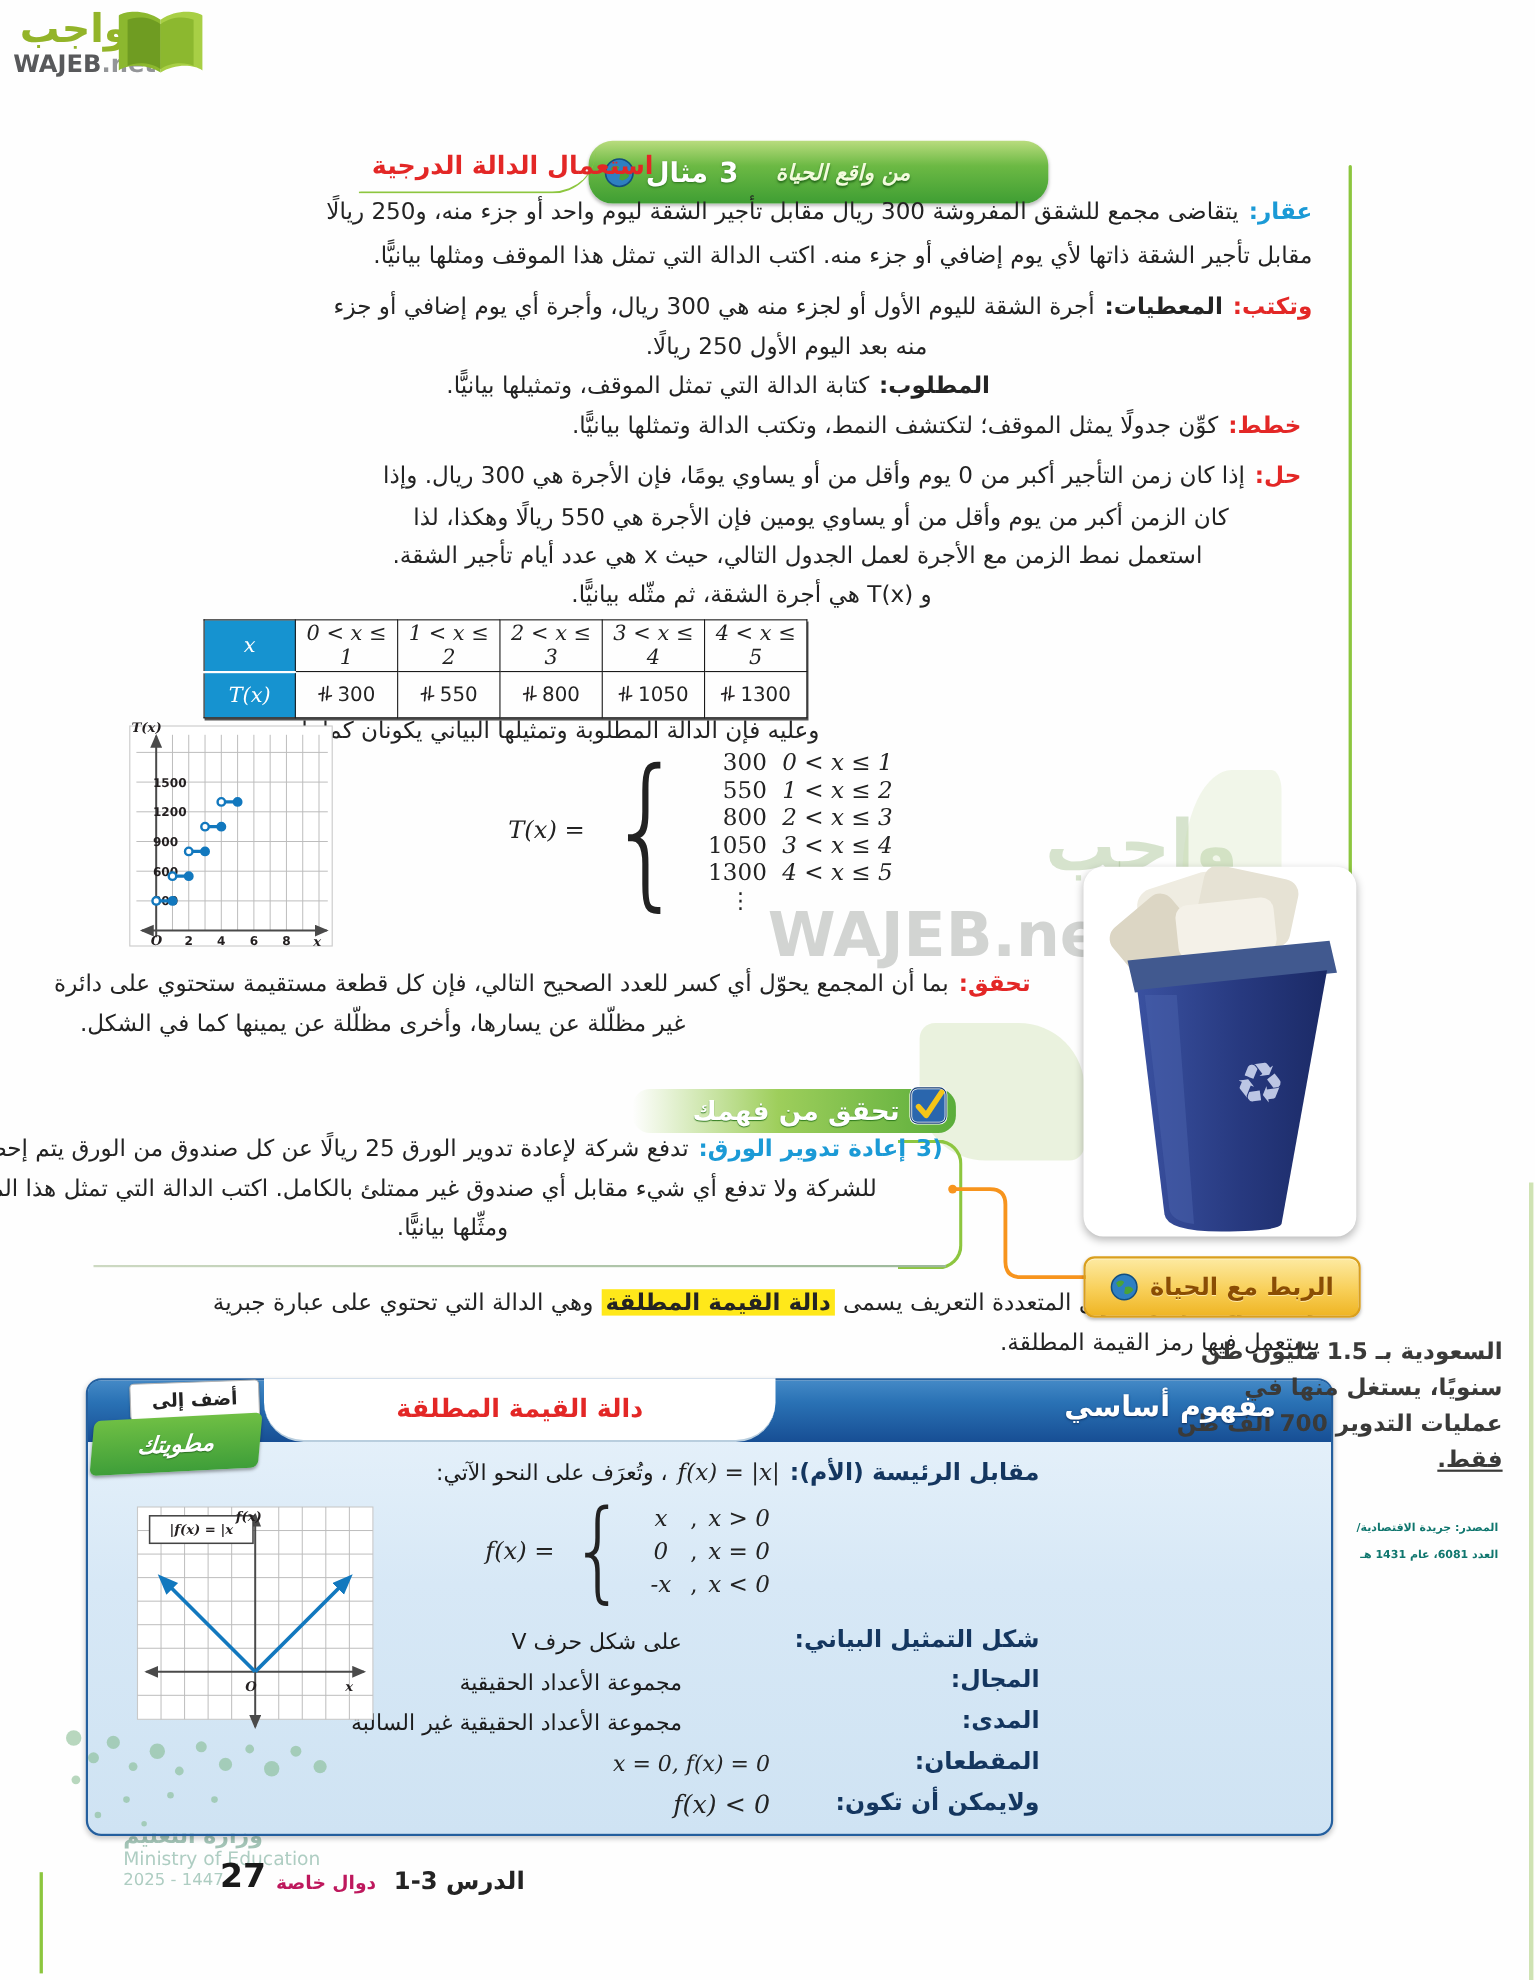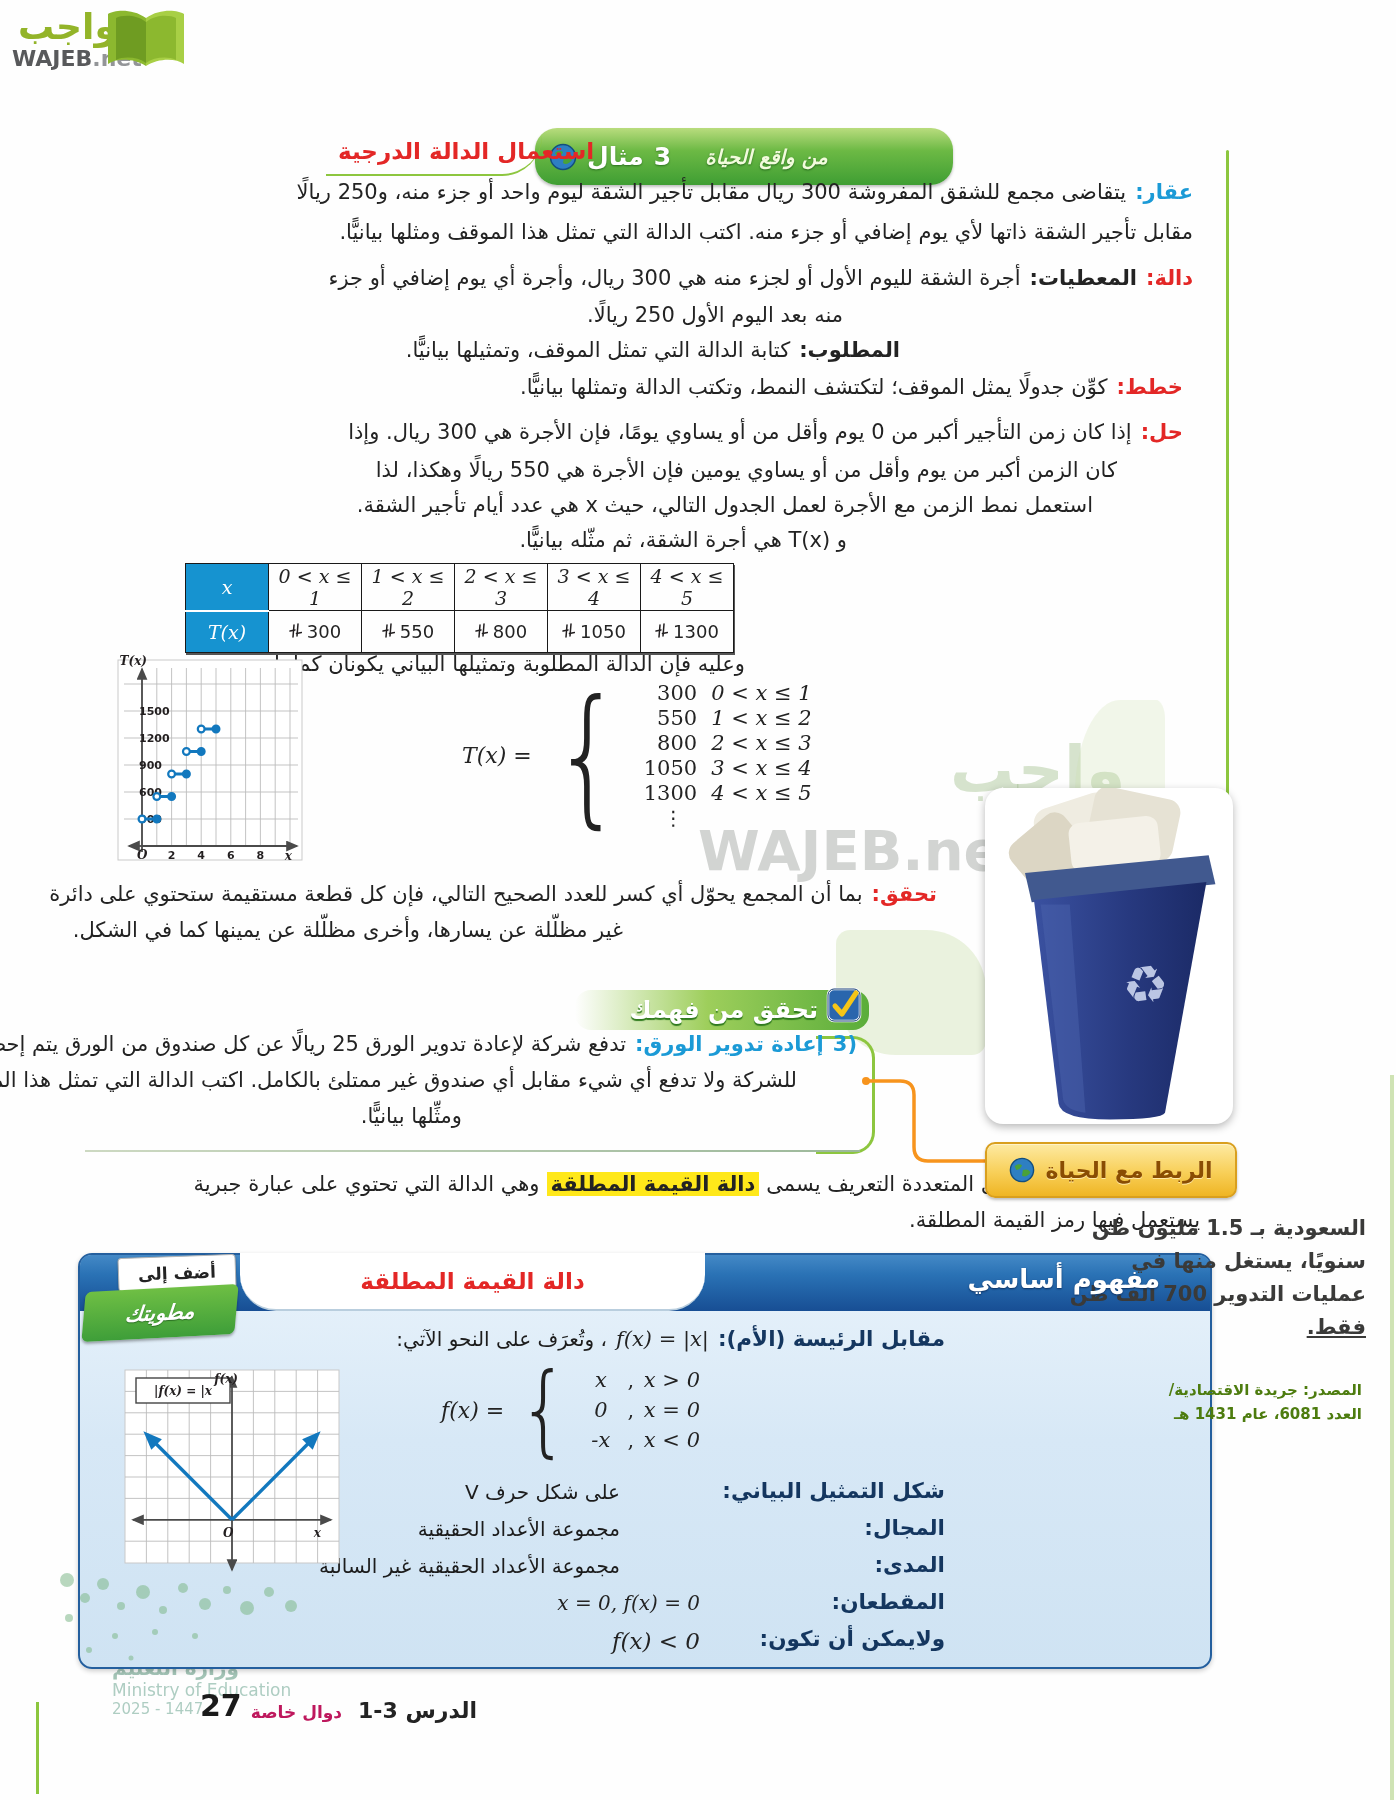--- a/index.html
+++ b/index.html
@@ -33,21 +33,21 @@
   .brace{font-family:"DejaVu Sans",sans-serif;font-weight:200;color:#222;}
   
   .cbox{border:2px solid #245f9e;border-radius:14px;background:linear-gradient(180deg,#e9f3fb 0%,#d7e8f6 45%,#cfe3f3 100%);box-shadow:0 2px 5px rgba(0,0,0,.2);}
   .cheader{background:linear-gradient(180deg,#4489c6 0%,#2a72b5 35%,#174e94 100%);border-radius:11px 11px 0 0;}
   .navy{color:#14365f;font-weight:bold;font-size:21.5px;}
   .cval{font-size:20px;color:#1c1c1c;}
   
   .gold{background:linear-gradient(180deg,#fdeaa2 0%,#f8cf58 55%,#efb524 100%);border:2px solid #d99f1e;border-radius:10px;box-shadow:0 2px 3px rgba(0,0,0,.25), inset 0 1px 0 #fff3c9;}
   .lifetitle{color:#8a4d03;font-weight:bold;font-size:22px;text-shadow:0 1px 0 #ffe9a8;}
   .sideline{font-weight:bold;font-size:21px;color:#3a3a39;text-align:right;direction:rtl;line-height:33px;white-space:nowrap;}
-  .srcline{font-weight:bold;font-size:15px;color:#4d7c0f;text-align:right;direction:rtl;line-height:24px;white-space:nowrap;}
+  .srcline{font-weight:bold;font-size:10px;color:#0f766e;text-align:right;direction:rtl;line-height:24px;white-space:nowrap;}
   .gridline{stroke:#bcbcbc;stroke-width:0.9;}
   .axis{stroke:#4a4a4a;stroke-width:1.8;fill:none;}
   .step{stroke:#1278be;stroke-width:3;}
   .ticktext{font-family:"DejaVu Sans",sans-serif;font-size:11px;font-weight:bold;fill:#231f20;}
   .axlabel{font-family:"DejaVu Serif",serif;font-style:italic;font-weight:bold;font-size:12px;fill:#231f20;}
 </style>
 </head>
 <body>
 
 <div id="page">
@@ -86,21 +86,21 @@
 
   <div class="abs" style="left:1226px;top:150px;width:3px;height:838px;background:#8cc63e;border-radius:2px;z-index:2;"></div>
 
   <div class="abs ar flexr" style="right:203px;top:180px;z-index:2;">
     <span class="blue">عقار:</span>
     <span>يتقاضى مجمع للشقق المفروشة 300 ريال مقابل تأجير الشقة ليوم واحد أو جزء منه، و250 ريالًا</span>
   </div>
   <div class="abs ar" style="right:203px;top:220px;z-index:2;">مقابل تأجير الشقة ذاتها لأي يوم إضافي أو جزء منه. اكتب الدالة التي تمثل هذا الموقف ومثلها بيانيًّا.</div>
 
   <div class="abs ar flexr" style="right:203px;top:266px;z-index:2;">
-    <span class="red">دالة:</span>
+    <span class="red">وتكتب:</span>
     <span class="b">المعطيات:</span>
     <span>أجرة الشقة لليوم الأول أو لجزء منه هي 300 ريال، وأجرة أي يوم إضافي أو جزء</span>
   </div>
   <div class="abs ar" style="right:553px;top:303px;z-index:2;">منه بعد اليوم الأول 250 ريالًا.</div>
   <div class="abs ar flexr" style="right:496px;top:338px;z-index:2;">
     <span class="b">المطلوب:</span>
     <span>كتابة الدالة التي تمثل الموقف، وتمثيلها بيانيًّا.</span>
   </div>
 
   <div class="abs ar flexr" style="right:213px;top:375px;z-index:2;">

